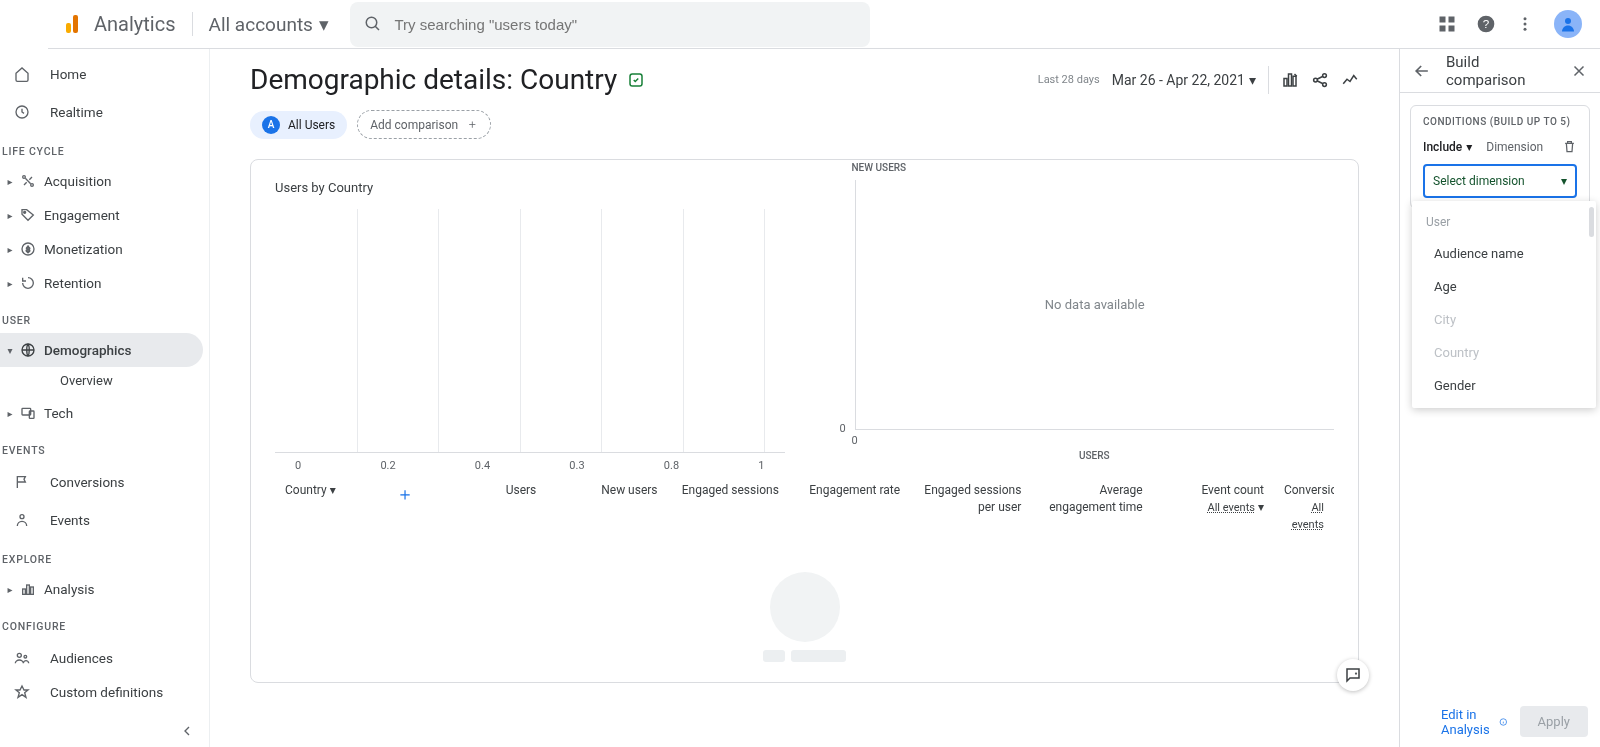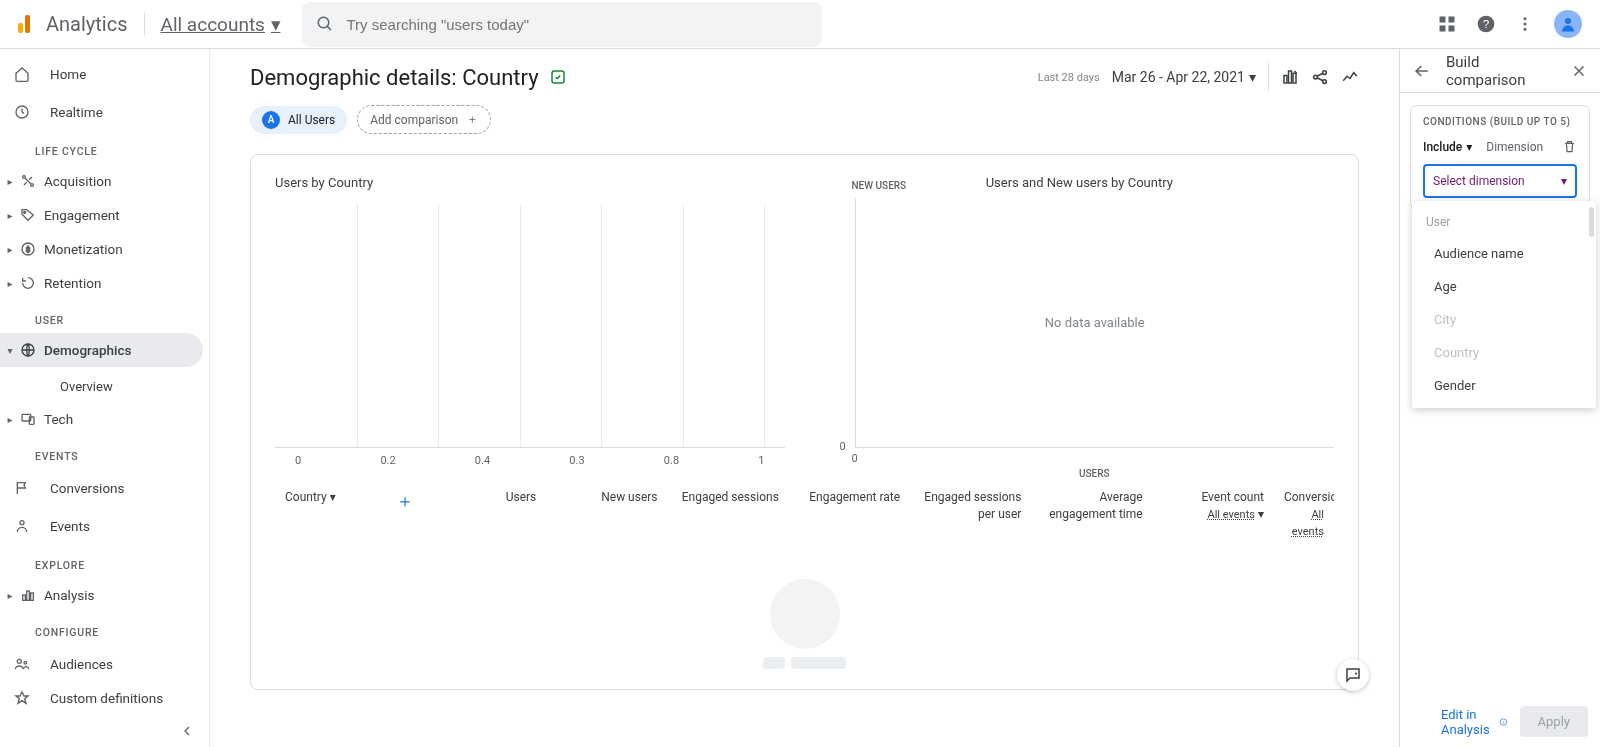--- a/index.html
+++ b/index.html
@@ -1,46 +1,46 @@
 <!DOCTYPE html>
 <html><head>
 <meta charset="utf-8">
 <style>
   * { box-sizing: border-box; margin: 0; padding: 0; }
   html, body { height: 100%; font-family: Roboto, Arial, sans-serif; color: #3c4043; background: #fff; font-size: 14px; }
   
-  .topbar { display: flex; align-items: center; height: 49px; border-bottom: 1px solid #dadce0; padding: 0 18px; gap: 16px; }
+  .topbar { display: flex; align-items: center; height: 49px; border-bottom: 1px solid #dadce0; padding: 0 18px; gap: 16px; margin-left: 48px; }
   .ga-logo { display:flex; align-items:flex-end; gap:2px; }
   .ga-logo .bar1 { width:5px; height:10px; background:#f9ab00; border-radius:2px; }
   .ga-logo .bar2 { width:5px; height:18px; background:#e37400; border-radius:2px; }
   .app-name { font-size: 20px; color:#5f6368; font-weight:400; }
   .vdiv { width:1px; height:24px; background:#dadce0; }
-  .accounts { display:flex; align-items:flex-end; gap:6px; color:#5f6368; font-size:19px; cursor:pointer;text-decoration:underline; }
+  .accounts { display:flex; align-items:flex-end; gap:6px; color:#5f6368; font-size:19px; cursor:pointer; }
   .search { display:flex; align-items:center; background:#f1f3f4; height:45px; border-radius:8px; flex: 0 0 520px; padding: 0 14px; gap:12px; color:#5f6368; margin-left: 6px;}
   .search input { border:none; background:transparent; outline:none; font-size:15px; flex:1; color:#3c4043;}
   .topbar-spacer { flex:1; }
   .topbar-icons { display:flex; align-items:center; gap:20px; color:#5f6368; }
   .avatar-circle { width:28px; height:28px; border-radius:50%; background:#8ab4f8; display:flex; align-items:center; justify-content:center; }
   
   .layout { display:flex; height: calc(100% - 49px); }
   .sidebar { width:210px; border-right:1px solid #eceff1; overflow-y:auto; padding-top:6px; position:relative;}
   .side-item { display:flex; align-items:center; height:38px; padding: 0 10px 0 14px; gap:16px; color:#3c4043; font-size:13.5px; cursor:pointer; border-radius: 0 19px 19px 0; margin-right:6px;}
   .side-expand { display:flex; align-items:center; height:34px; padding: 0 10px 0 4px; gap:4px; color:#3c4043; font-size:13.5px; cursor:pointer; border-radius: 0 17px 17px 0; margin-right:6px;}
   .side-expand .chev {width:12px; text-align:center; color:#5f6368; font-size:10px;}
   .side-expand .icn, .side-item .icn {width:20px; text-align:center; color:#5f6368;}
   .side-expand.active { background:#e8eaed; font-weight:500;}
-  .side-sub {display:block; padding: 12px 10px 8px 60px; font-size:13px; color:#3c4043; cursor:pointer; border-radius:0 17px 17px 0; margin-right:6px;}
+  .side-sub {display:block; padding: 6px 10px 8px 60px; font-size:13px; color:#3c4043; cursor:pointer; border-radius:0 17px 17px 0; margin-right:6px;}
   .side-sub.active {background:#e8f0fe; color:#1a73e8; font-weight:500;}
-  .side-section {font-size:10.5px; letter-spacing:0.8px; color:#5f6368; padding: 14px 10px 6px 35px; text-transform:uppercase; font-weight:500;}
+  .side-section {font-size:10.5px; letter-spacing:0.8px; color:#5f6368; padding: 14px 10px 6px 2px; text-transform:uppercase; font-weight:500;}
   .collapse-btn {position:absolute; bottom:8px; right:14px; color:#5f6368; cursor:pointer;}
   
   .main { flex:1; background:#fff; overflow:hidden; position:relative;}
   .main-inner{padding: 14px 40px 0 40px; height:100%; overflow-y:auto; background: #fff;}
   .page-head { display:flex; align-items:center; gap:10px; }
-  .page-title { font-size:22px; color:#202124; font-weight:400;}
+  .page-title { font-size:28px; color:#202124; font-weight:400;}
   .head-right { margin-left:auto; display:flex; align-items:center; gap:12px; color:#5f6368;}
   .date-label-small{font-size:11px; color:#80868b;}
   .date-range{font-size:14px; color:#3c4043; display:flex; align-items:center; gap:4px; cursor:pointer;}
   .vsep{width:1px; height:28px; background:#dadce0;}
   .icon-btn{cursor:pointer; color:#3c4043;}
   .chips{display:flex; gap:10px; margin-top:14px; align-items:center;}
   .chip{display:flex; align-items:center; gap:8px; border-radius:16px; padding: 5px 12px; font-size:12px;}
   .chip.solid{background:#e8f0fe; color:#202124;}
   .chip.solid .badge{width:18px;height:18px;border-radius:50%; background:#1a73e8; color:#fff; font-size:10px; display:flex;align-items:center;justify-content:center; font-weight:500;}
   .chip.dashed{border:1px dashed #9aa0a6; color:#5f6368; cursor:pointer;}
@@ -71,21 +71,21 @@
   .panel{width:201px; border-left:1px solid #dadce0; display:flex; flex-direction:column; background:#fff;}
   .panel-head{display:flex; align-items:center; height:44px; padding:0 12px; gap:14px; border-bottom:1px solid #dadce0;}
   .panel-title{font-size:15px; color:#3c4043; flex:1;}
   .panel-body{padding:12px 10px; flex:1; position:relative;}
   .conditions-box{border:1px solid #dadce0; border-radius:6px; padding:0 0 10px;}
   .cond-label{font-size:10px; letter-spacing:0.5px; color:#5f6368; padding:10px 12px 6px; font-weight:500;}
   .cond-row{display:flex; align-items:center; padding:6px 12px; font-size:12px; gap:14px;}
   .include-drop{color:#202124; cursor:pointer; display:flex; align-items:center; gap:4px; font-weight:500;}
   .dim-label{color:#5f6368; flex:1;}
   .trash{color:#5f6368; cursor:pointer;}
-  .select-box{margin:4px 12px 0; border:2px solid #1a73e8; border-radius:4px; height:34px; display:flex; align-items:center; padding:0 8px; justify-content:space-between; font-size:12px; color:#701a75; cursor:pointer;}
+  .select-box{margin:4px 12px 0; border:2px solid #1a73e8; border-radius:4px; height:34px; display:flex; align-items:center; padding:0 8px; justify-content:space-between; font-size:12px; color:#14532d; cursor:pointer;}
   .dropdown{position:absolute; left:12px; right:4px; top:108px; background:#fff; box-shadow:0 2px 8px rgba(0,0,0,0.2); border-radius:2px; padding:6px 0;}
   .dd-group{font-size:12px; color:#9aa0a6; padding:8px 14px;}
   .dd-item{font-size:13px; padding:9px 22px; cursor:pointer; color:#3c4043;}
   .dd-item.disabled{color:#bdc1c6; cursor:default;}
   .dd-scroll{position:absolute; right:2px; top:6px; width:5px; height:30px; background:#dadce0; border-radius:3px;}
   .panel-foot{display:flex; justify-content:flex-end; align-items:center; gap:12px; padding:10px 12px; }
   .link-btn{color:#1a73e8; font-size:13px; cursor:pointer; display:flex; align-items:center; gap:4px;margin-left:36px;}
   .apply-btn{background:#e8eaed; color:#9aa0a6; padding:8px 18px; border-radius:4px; font-size:13px; cursor:not-allowed;}
   svg{display:block;}
 </style>
@@ -339,21 +339,20 @@
           <div class="tick-row">
             <span>0</span>
             <span>0.2</span>
             <span>0.4</span>
             <span>0.3</span>
             <span>0.8</span>
             <span>1</span>
           </div>
         </div>
         <div class="col">
-          <div class="chart-title" style="text-align:center;">Users and New users by Country</div>
           <div class="scatter-area">
             <span class="scatter-ylabel">NEW USERS</span>
             <span>No data available</span>
             <span class="scatter-y0">0</span>
             <span class="scatter-x0">0</span>
           </div>
           <div class="scatter-xlabel">USERS</div>
         </div>
       </div>
 

